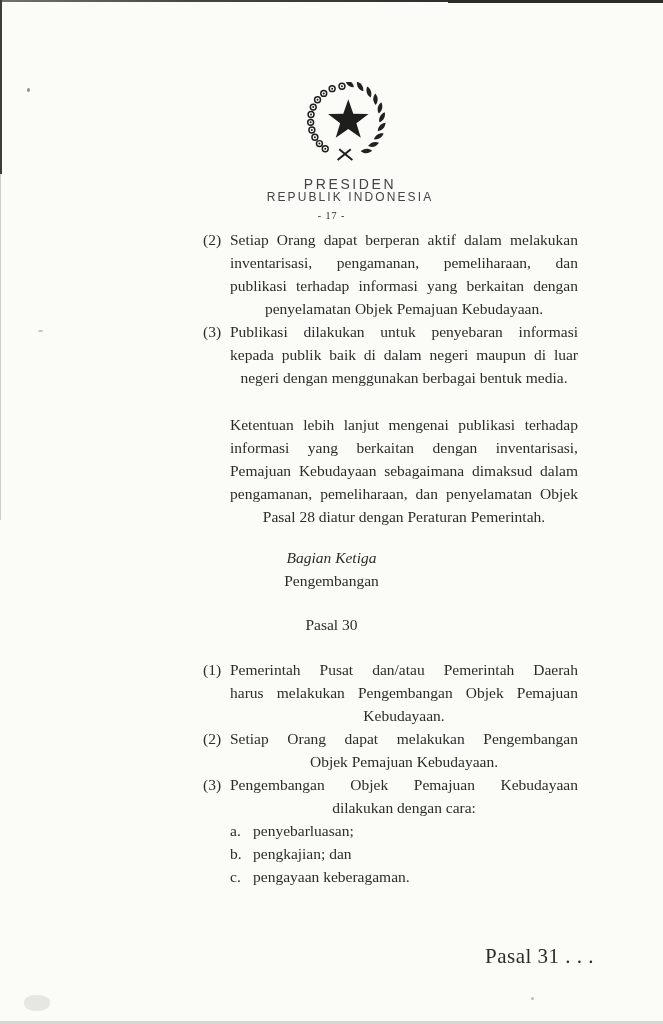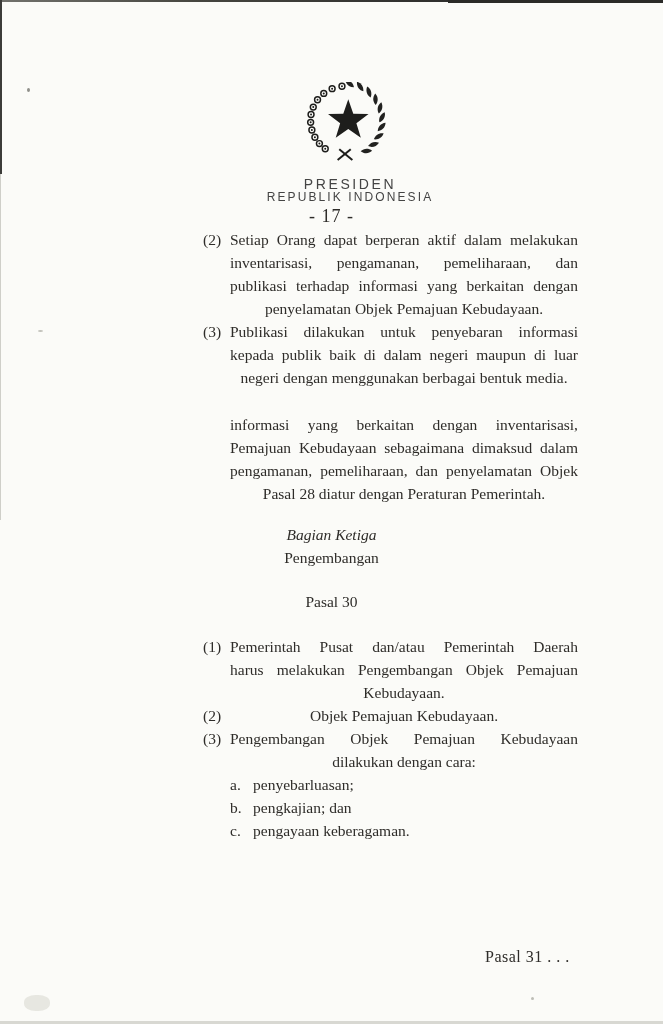--- a/index.html
+++ b/index.html
@@ -23,40 +23,40 @@
   .speck2 { position:absolute; left:38px;  top:330px; width:5px; height:2px; background:#c2c2bb; border-radius:50%; }
   .speck3 { position:absolute; left:531px; top:997px; width:3px; height:3px; background:#bdbdb6; border-radius:50%; }
 
   
   .emblem { position:absolute; left:303px; top:82px; width:84px; height:82px; }
   .hdr  { position:absolute; left:250px; top:178px; width:200px; text-align:center;
           font-family:"Liberation Sans", sans-serif; color:var(--letterhead_ink, #444444); }
   .hdr1 { font-size:14px; letter-spacing:2.6px; line-height:13px; white-space:nowrap; }
   .hdr2 { font-size:12px; letter-spacing:2.1px; line-height:13px; white-space:nowrap; }
   .pgnum { position:absolute; left:0; top:206px; width:663px; text-align:center;
-           font-size:18px; line-height:20px; letter-spacing:1px; }
+           font-size:10px; line-height:20px; letter-spacing:1px; }
 
   
   .content { position:absolute; left:203px; top:228px; width:375px;
              font-size:15.5px; line-height:23px; }
   .item { display:flex; }
   .mk   { width:27px; flex:none; }
   .tx   { width:348px; }
   .jl   { text-align:justify; text-align-last:justify; }
   .ll   { text-align:center; }
   .sub  { display:flex; }
   .smk  { width:23px; flex:none; }
   .heading { width:663px; margin-left:-203px; text-align:center; }
   .m-p29   { margin-top:16px; }
   .m-para  { margin-top:24px; }
   .m-bag   { margin-top:18px;font-style:italic; }
   .m-p30   { margin-top:21px;text-align:center; }
   .m-items { margin-top:22px; }
 
-  .footer { position:absolute; left:485px; top:945px; font-size:16px;
+  .footer { position:absolute; left:485px; top:945px; font-size:21px;
             line-height:23px; letter-spacing:0.5px; white-space:nowrap; }
 </style>
 </head>
 <body>
 
 <div class="page">
 
   <div class="art-top"></div>
   <div class="art-top2"></div>
   <div class="art-left"></div>
@@ -132,20 +132,21 @@
         <div class="jl">Publikasi dilakukan untuk penyebaran informasi</div>
         <div class="jl">kepada publik baik di dalam negeri maupun di luar</div>
         <div class="ll">negeri dengan menggunakan berbagai bentuk media.</div>
       </div>
     </div>
 
 
     <div class="item m-para">
       <div class="mk"></div>
       <div class="tx">
+        <div class="jl">Ketentuan lebih lanjut mengenai publikasi terhadap</div>
         <div class="jl">informasi yang berkaitan dengan inventarisasi,</div>
         <div class="jl">Pemajuan Kebudayaan sebagaimana dimaksud dalam</div>
         <div class="jl">pengamanan, pemeliharaan, dan penyelamatan Objek</div>
         <div class="ll">Pasal 28 diatur dengan Peraturan Pemerintah.</div>
       </div>
     </div>
 
     <div class="heading m-bag">Bagian Ketiga</div>
     <div class="heading">Pengembangan</div>
 
@@ -156,20 +157,21 @@
       <div class="tx">
         <div class="jl">Pemerintah Pusat dan/atau Pemerintah Daerah</div>
         <div class="jl">harus melakukan Pengembangan Objek Pemajuan</div>
         <div class="ll">Kebudayaan.</div>
       </div>
     </div>
 
     <div class="item">
       <div class="mk">(2)</div>
       <div class="tx">
+        <div class="jl">Setiap Orang dapat melakukan Pengembangan</div>
         <div class="ll">Objek Pemajuan Kebudayaan.</div>
       </div>
     </div>
 
     <div class="item">
       <div class="mk">(3)</div>
       <div class="tx">
         <div class="jl">Pengembangan Objek Pemajuan Kebudayaan</div>
         <div class="ll">dilakukan dengan cara:</div>
         <div class="sub">

